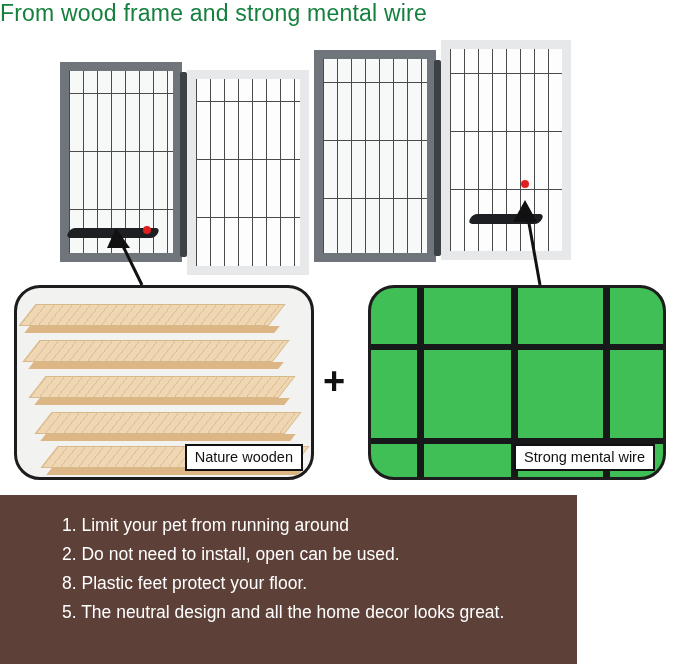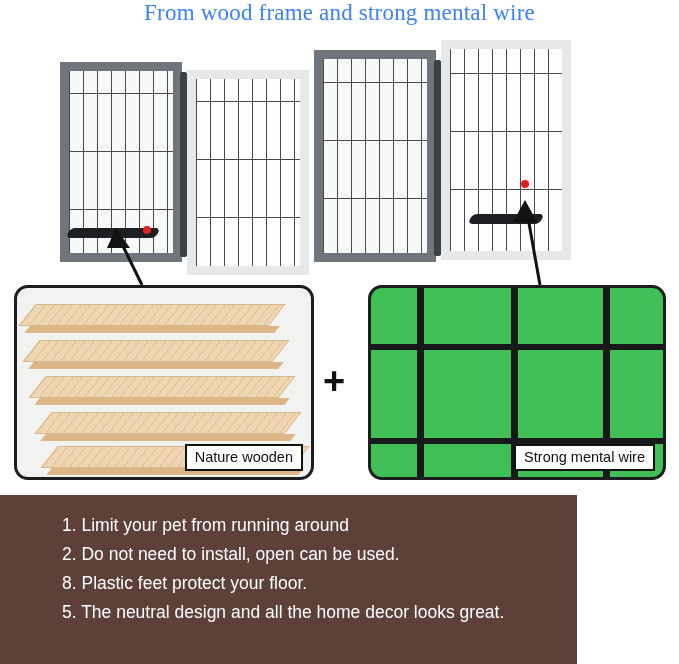--- a/index.html
+++ b/index.html
@@ -18,26 +18,25 @@
     height: 664px;
     background: #ffffff;
   }
 
   
   .headline {
     position: absolute;
     top: 0px;
     left: 0;
     width: 679px;
-    text-align: center;
+    text-align: left;
     font-size: 23px;
-    color: #3b82f6;
+    color: #15803d;
     letter-spacing: 0.2px;
     white-space: nowrap;
-    font-family: Liberation Serif, serif;
   }
 
   
   .product-area {
     position: absolute;
     top: 32px;
     left: 0;
     width: 679px;
     height: 240px;
     background: #ffffff;
@@ -99,21 +98,21 @@
     background: #e02020;
   }
 
   
   .arrow-svg { position: absolute; top: 0; left: 0; width: 679px; height: 300px; pointer-events: none; }
 
   
   .matbox {
     position: absolute;
     border: 3px solid #1d1d1d;
-    border-radius: 14px;
+    border-radius: 26px;
     overflow: hidden;
     padding-left: 24px;
   }
   .wood-box { left: 14px; top: 285px; width: 300px; height: 195px; background: #f2f2f0; }
   .wire-box { left: 368px; top: 285px; width: 298px; height: 195px; background: #3fbf55; text-align: center; }
 
   .plus {
     position: absolute;
     left: 323px;
     top: 360px;

